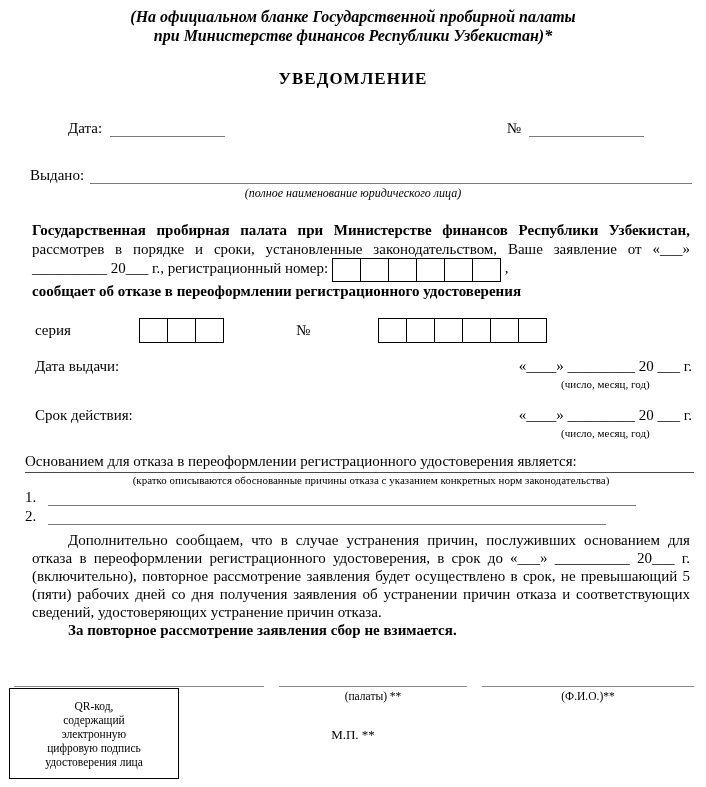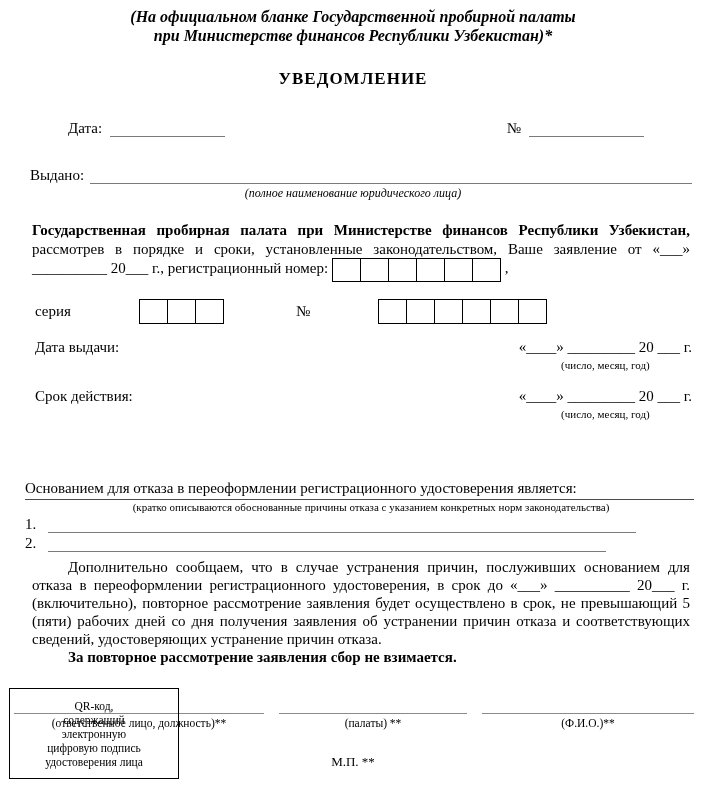--- a/index.html
+++ b/index.html
@@ -37,21 +37,21 @@
   .row-series{display:flex;align-items:center;margin:17px 0 0 35px;gap:42px;}
   .row-series .lbl2{margin-left:30px;}
   .row-series .cellrow{margin-left:26px;}
   
   .row-dt{display:flex;justify-content:space-between;margin:15px 14px 0 35px;}
   .dt-right{text-align:center;}
   .dt-right .tpl{white-space:nowrap;}
   .dt-right .cap{margin-top:0px;}
   
   .reason{display:flex;margin:12px 12px 0 25px;border-bottom:1px solid #4a4a4a;padding-bottom:2px;}
-  .reason .txt{white-space:nowrap;margin-top:46px;}
+  .reason .txt{white-space:nowrap;}
   .reason .fill{flex:1;}
   .reason-cap{text-align:center;margin-top:1px;padding-left:36px;}
   .item-row{display:flex;align-items:flex-end;margin:3px 0 0 25px;height:16px;}
   .item-row .line{border-bottom:1px solid #7a7a7a;height:14px;margin-left:12px;}
   .item-row .w1{width:588px;}
   .item-row .w2{width:558px;}
   
   .sig-row{display:flex;justify-content:space-between;margin:46px 12px 0 14px;}
   .sig{text-align:center;}
   .sig .line{border-bottom:1px solid #8a8a8a;height:1px;}
@@ -99,20 +99,21 @@
 
   <p class="para">
     <b>Государственная пробирная палата при Министерстве финансов Республики Узбекистан,</b><span> рассмотрев в порядке и сроки, установленные законодательством, Ваше заявление от «___» __________ 20___ г., регистрационный номер: </span><span class="cellrow">
         <span class="cell"></span>
         <span class="cell"></span>
         <span class="cell"></span>
         <span class="cell"></span>
         <span class="cell"></span>
         <span class="cell"></span>
       </span><span> ,</span><br>
+    <b>сообщает об отказе в переоформлении регистрационного удостоверения</b>
   </p>
 
   <div class="row-series">
     <span>серия</span>
     <span class="cellrow big">
         <span class="cell"></span>
         <span class="cell"></span>
         <span class="cell"></span>
       </span>
     <span class="lbl2">№</span>
@@ -156,21 +157,20 @@
     <span>2.</span>
     <span class="line w2"></span>
   </div>
 
   <p class="para2">Дополнительно сообщаем, что в случае устранения причин, послуживших основанием для отказа в переоформлении регистрационного удостоверения, в срок до «___» __________ 20___ г. (включительно), повторное рассмотрение заявления будет осуществлено в срок, не превышающий 5 (пяти) рабочих дней со дня получения заявления об устранении причин отказа и соответствующих сведений, удостоверяющих устранение причин отказа.</p>
   <p class="boldline"><b>За повторное рассмотрение заявления сбор не взимается</b><span>.</span></p>
 
   <div class="sig-row">
     <div class="sig s1">
       <div class="line"></div>
-      <div class="cap">(ответственное лицо, должность)**</div>
     </div>
     <div class="sig s2">
       <div class="line"></div>
       <div class="cap">(палаты) **</div>
     </div>
     <div class="sig s3">
       <div class="line"></div>
       <div class="cap">(Ф.И.О.)**</div>
     </div>
   </div>

